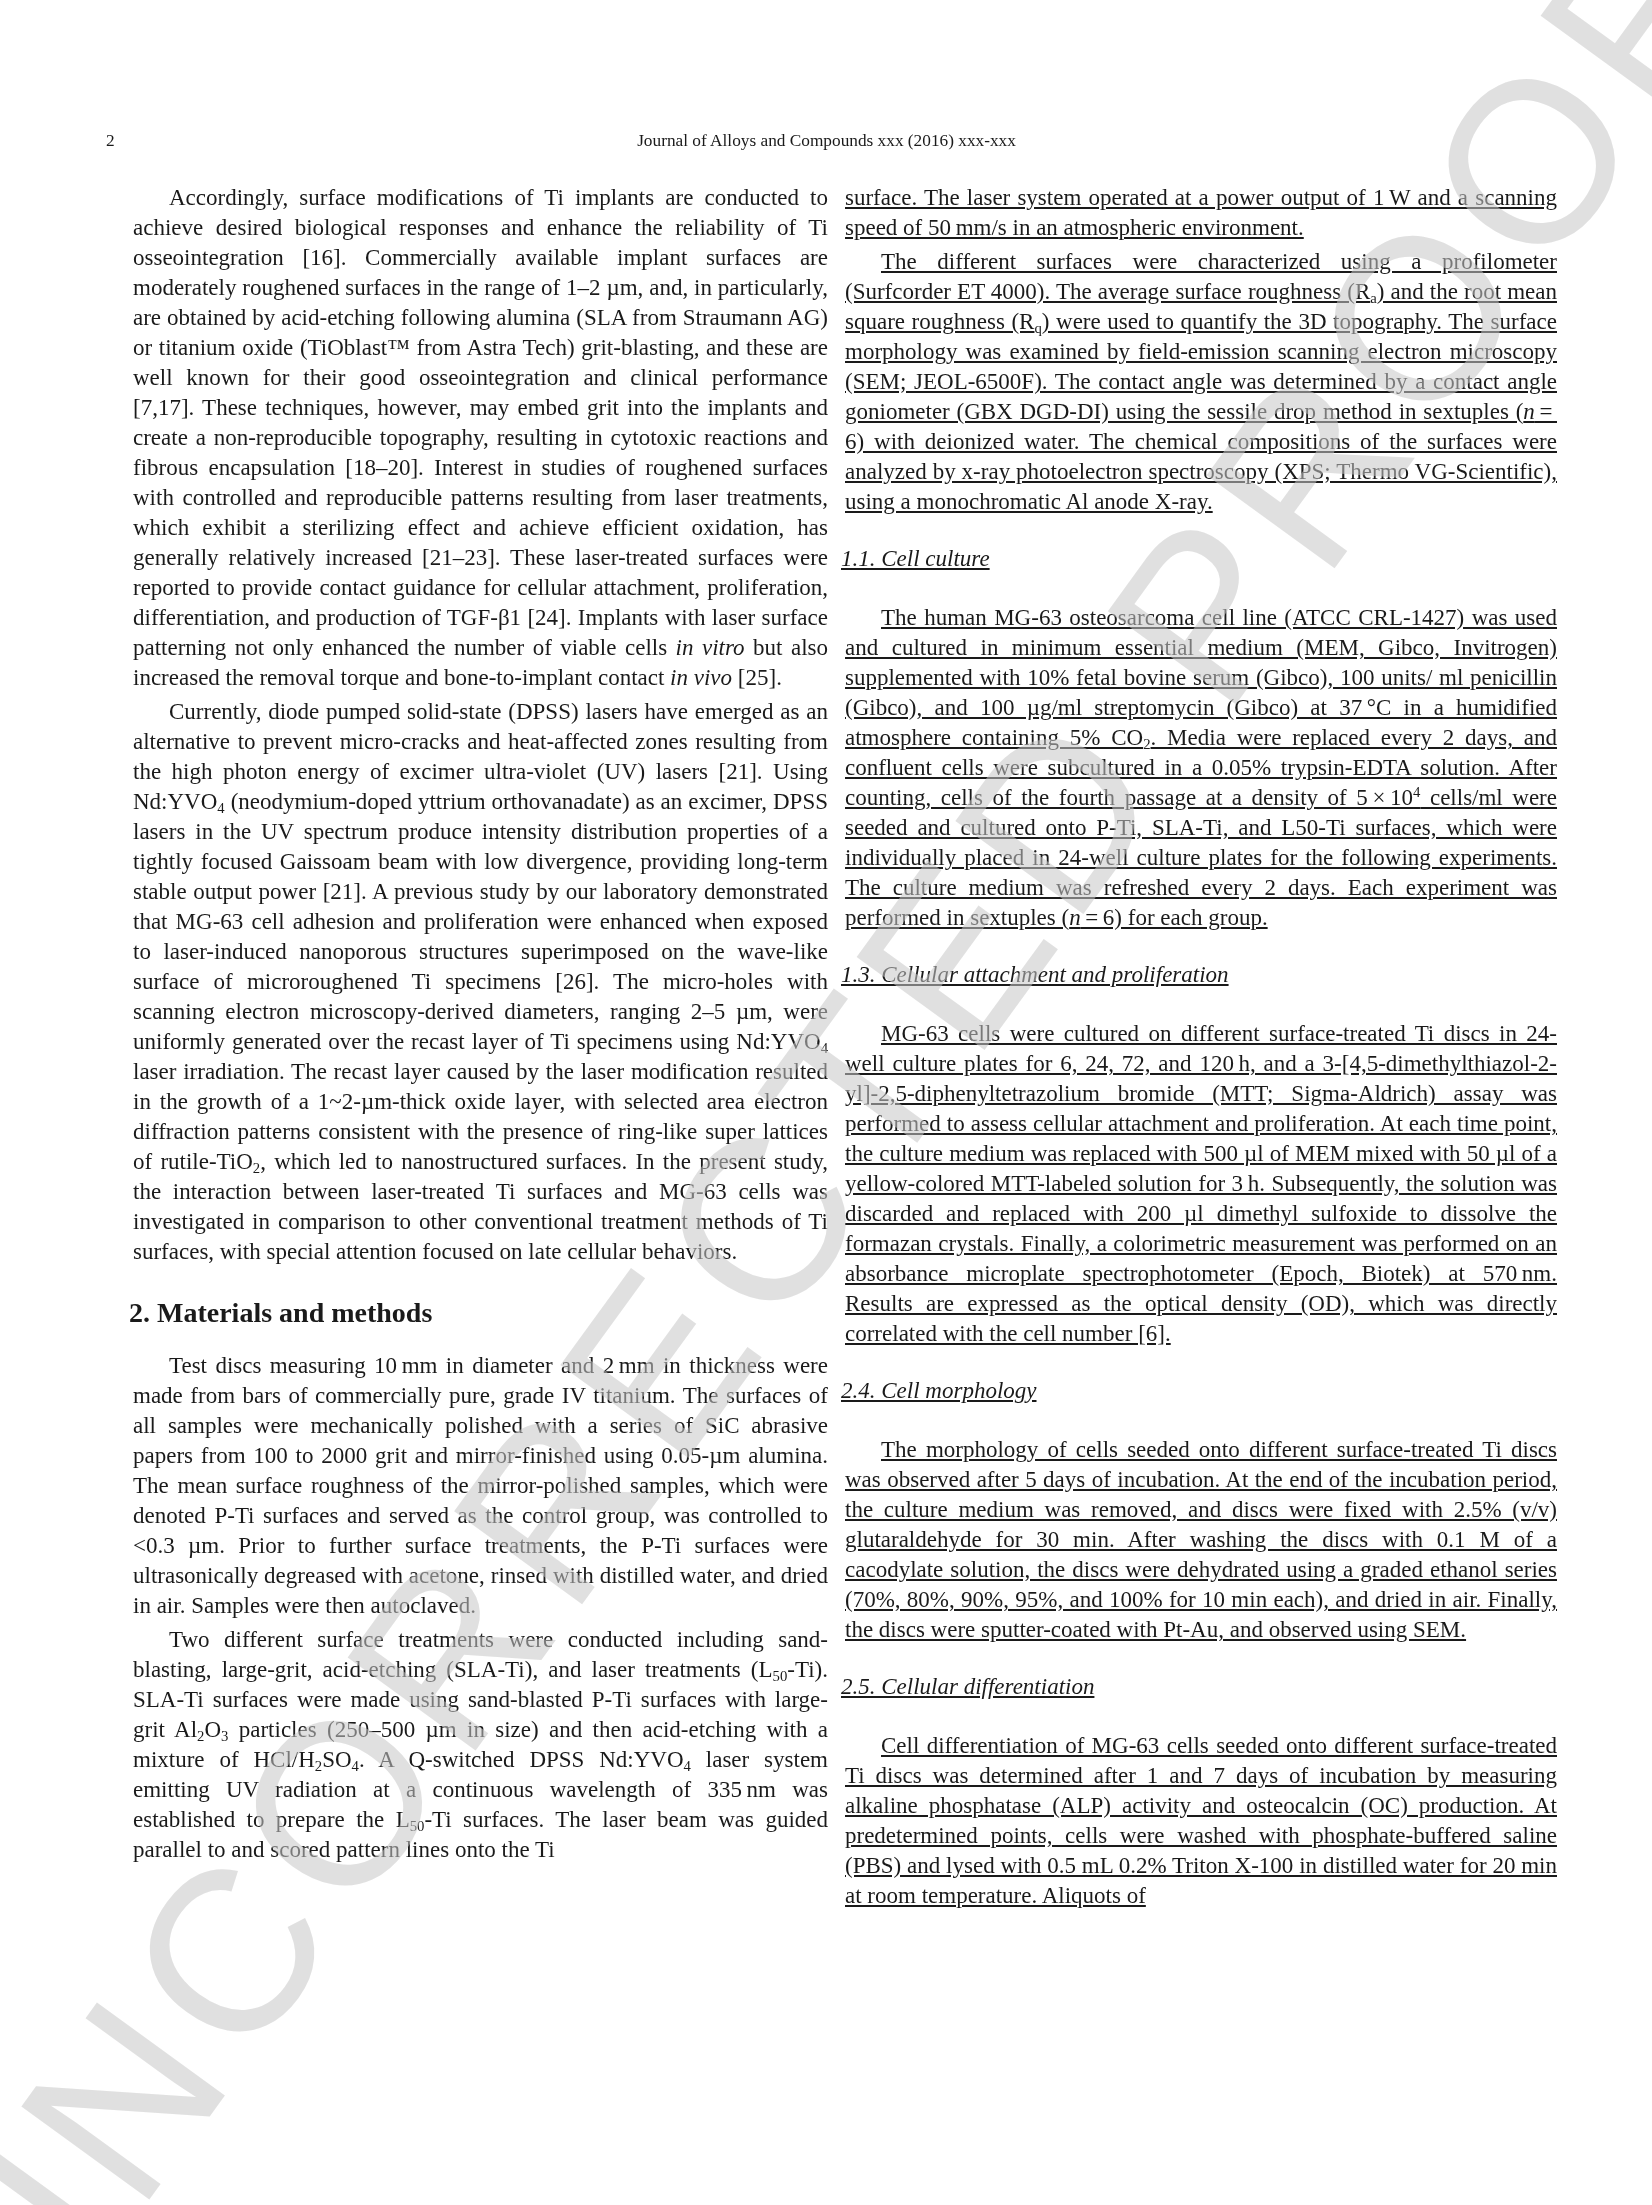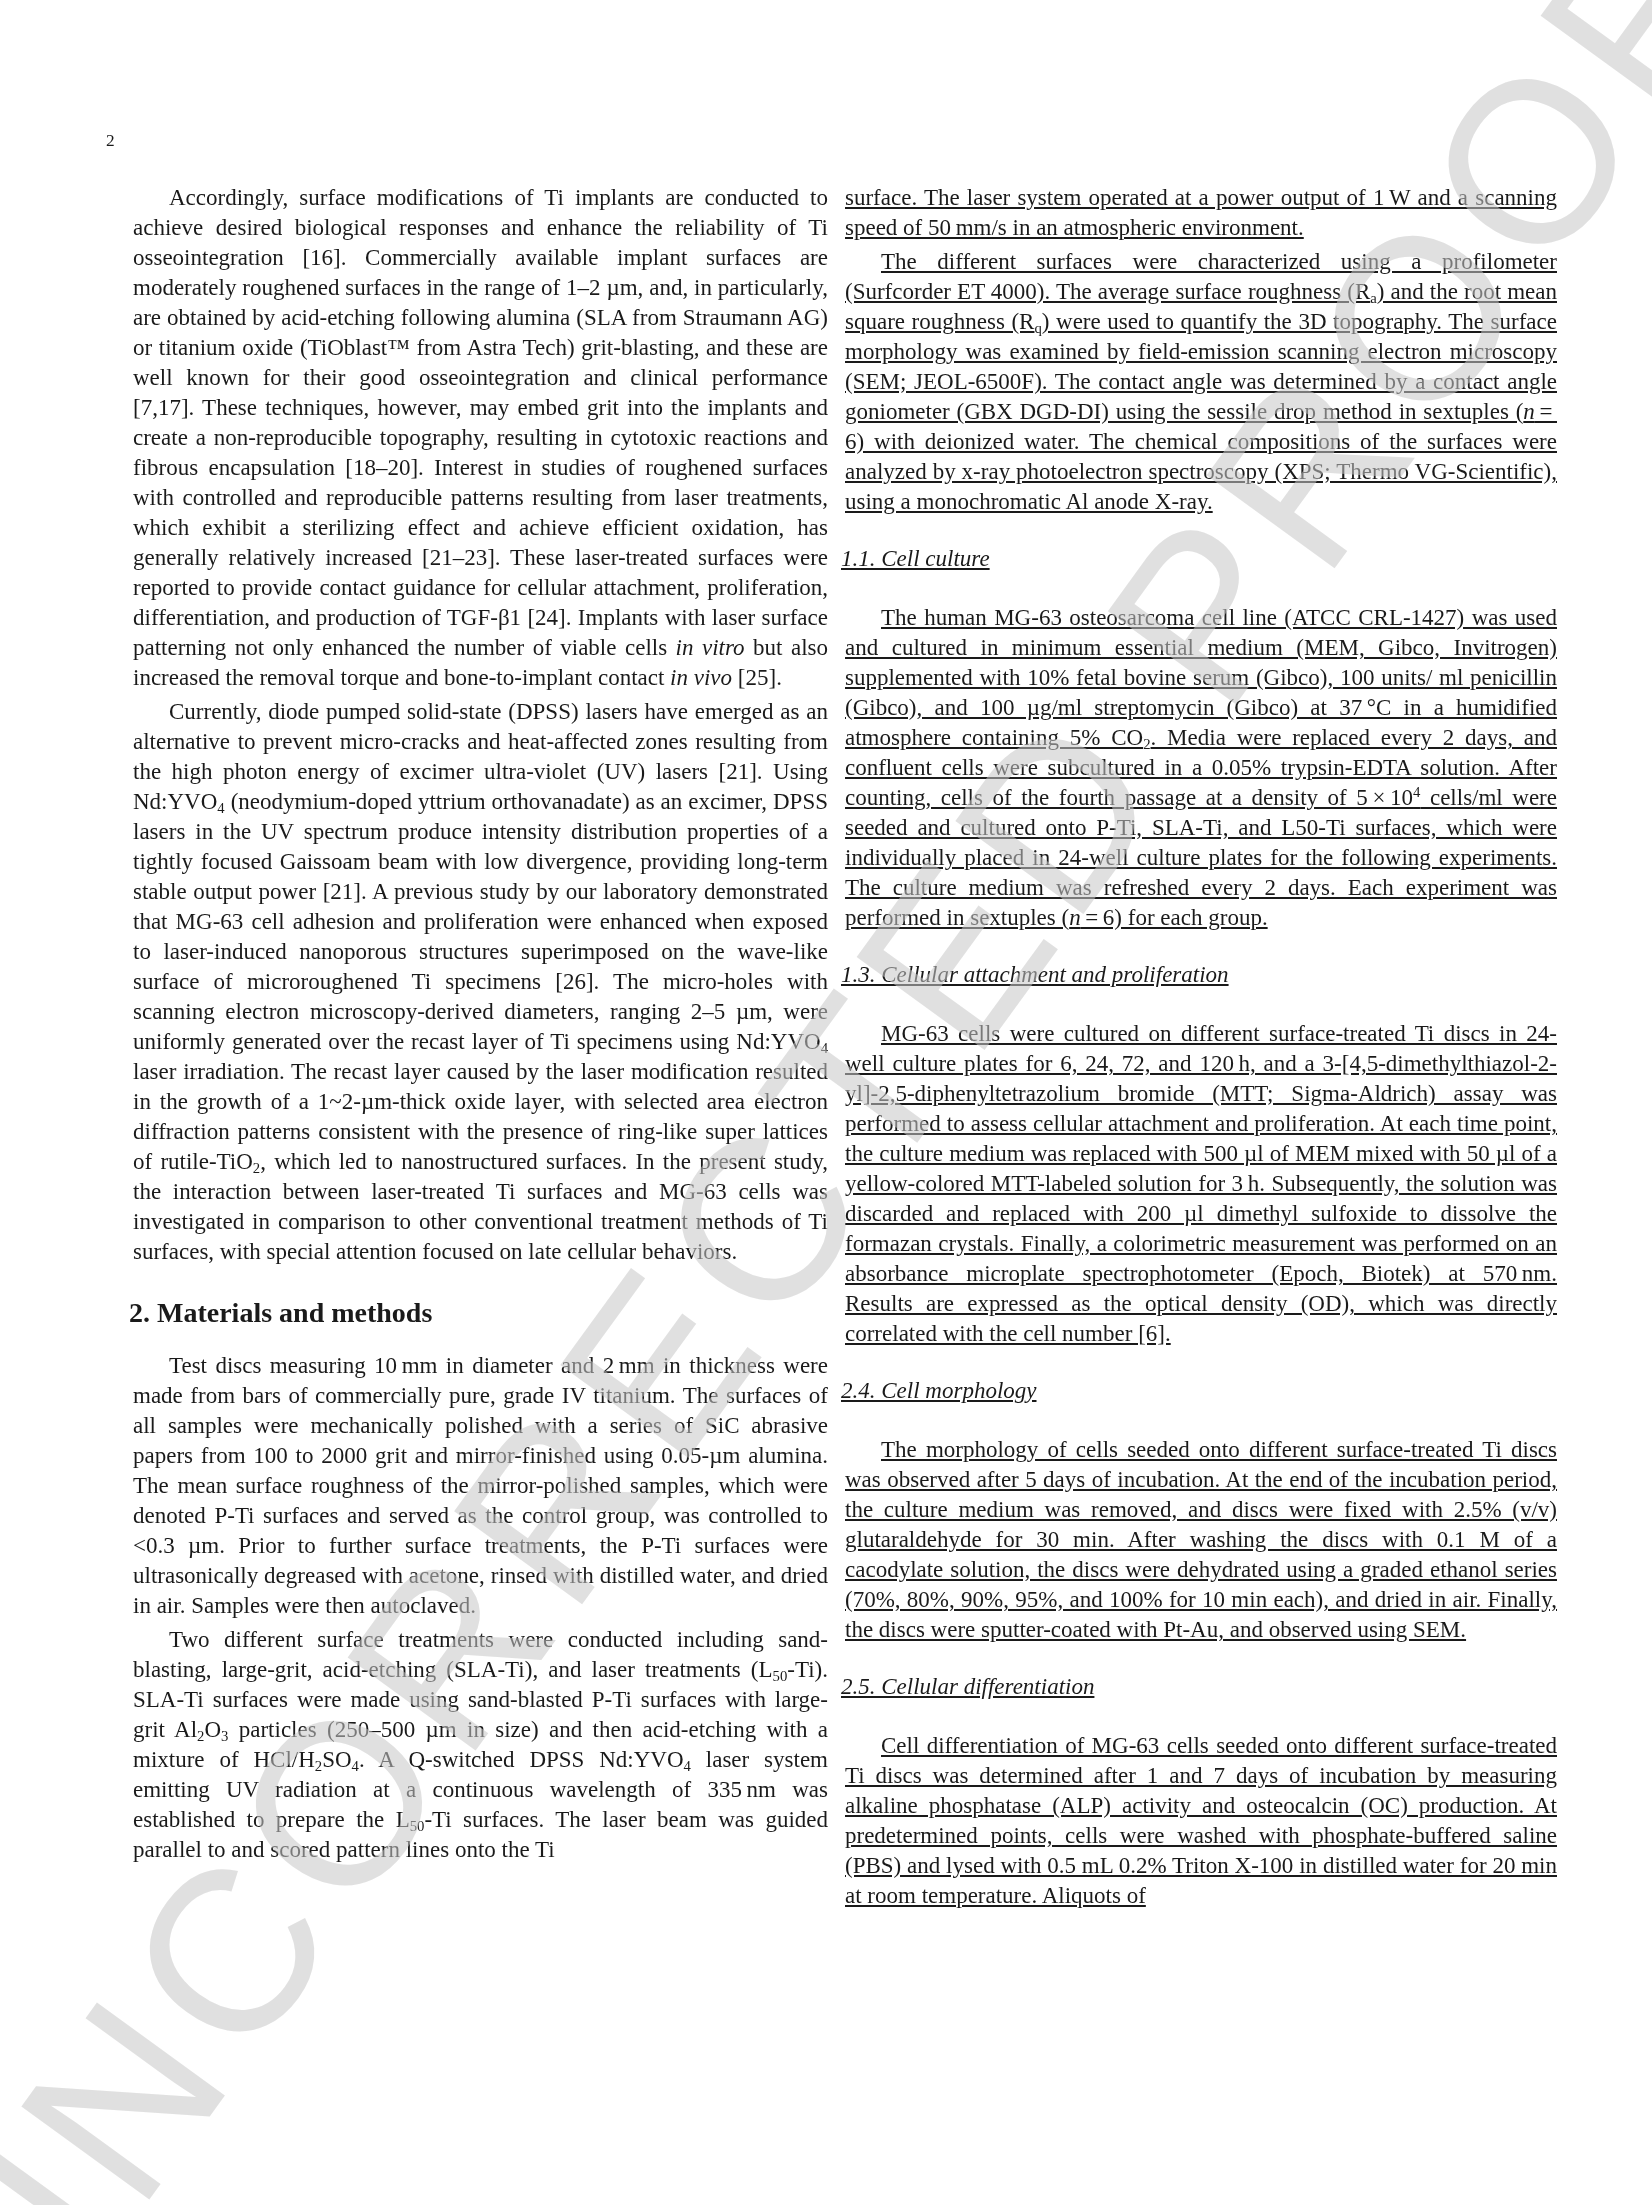--- a/index.html
+++ b/index.html
@@ -21,20 +21,21 @@
   i { font-style: italic; }
   .watermark { position: absolute; left: 0; top: 0; width: 1653px; height: 2205px; pointer-events: none; z-index: 5; overflow: hidden; }
   .watermark-text { position: absolute; left: 826px; top: 1133px; transform: translate(-50%, -50%) rotate(-54deg);
     font-family: "Liberation Sans", "DejaVu Sans", sans-serif; font-size: 230px; letter-spacing: 14.7px; color: #c8c8c8; opacity: 0.55; white-space: nowrap; }
 </style>
 </head>
 <body>
 
 <div class="page-header">
   <span class="page-number">2</span>
+  <span class="running-head">Journal of Alloys and Compounds xxx (2016) xxx-xxx</span>
 </div>
 
 <div class="column col-left">
     <p class="para indent"><span>Accordingly, surface modifications of Ti implants are conducted to achieve desired biological responses and enhance the reliability of Ti osseointegration [16]. Commercially available implant surfaces are moderately roughened surfaces in the range of 1–2 µm, and, in par­ticularly, are obtained by acid-etching following alumina (SLA from Straumann AG) or titanium oxide (TiOblast™ from Astra Tech) grit-blasting, and these are well known for their good osseointegration and clinical performance [7,17]. These techniques, however, may embed grit into the implants and create a non-reproducible topography, re­sulting in cytotoxic reactions and fibrous encapsulation [18–20]. Inter­est in studies of roughened surfaces with controlled and reproducible patterns resulting from laser treatments, which exhibit a sterilizing ef­fect and achieve efficient oxidation, has generally relatively increased [21–23]. These laser-treated surfaces were reported to provide con­tact guidance for cellular attachment, proliferation, differentiation, and production of TGF-β1 [24]. Implants with laser surface patterning not only enhanced the number of viable cells </span><i>in vitro</i><span> but also increased the removal torque and bone-to-implant contact </span><i>in vivo</i><span> [25].</span></p>
     <p class="para indent"><span>Currently, diode pumped solid-state (DPSS) lasers have emerged as an alternative to prevent micro-cracks and heat-affected zones re­sulting from the high photon energy of excimer ultra-violet (UV) lasers [21]. Using Nd:YVO</span><sub>4</sub><span> (neodymium-doped yttrium orthovana­date) as an excimer, DPSS lasers in the UV spectrum produce inten­sity distribution properties of a tightly focused Gaissoam beam with low divergence, providing long-term stable output power [21]. A pre­vious study by our laboratory demonstrated that MG-63 cell adhe­sion and proliferation were enhanced when exposed to laser-induced nanoporous structures superimposed on the wave-like surface of mi­croroughened Ti specimens [26]. The micro-holes with scanning elec­tron microscopy-derived diameters, ranging 2–5 µm, were uniformly generated over the recast layer of Ti specimens using Nd:YVO</span><sub>4</sub><span> laser irradiation. The recast layer caused by the laser modification resulted in the growth of a 1~2-µm-thick oxide layer, with selected area elec­tron diffraction patterns consistent with the presence of ring-like su­per lattices of rutile-TiO</span><sub>2</sub><span>, which led to nanostructured surfaces. In the present study, the interaction between laser-treated Ti surfaces and MG-63 cells was investigated in comparison to other conventional treatment methods of Ti surfaces, with special attention focused on late cellular behaviors.</span></p>
     <div class="section-heading">2. Materials and methods</div>
     <p class="para indent"><span>Test discs measuring 10 mm in diameter and 2 mm in thickness were made from bars of commercially pure, grade IV titanium. The surfaces of all samples were mechanically polished with a series of SiC abrasive papers from 100 to 2000 grit and mirror-finished using 0.05-µm alumina. The mean surface roughness of the mirror-polished samples, which were denoted P-Ti surfaces and served as the control group, was controlled to &lt;0.3 µm. Prior to further surface treatments, the P-Ti surfaces were ultrasonically degreased with acetone, rinsed with distilled water, and dried in air. Samples were then autoclaved.</span></p>
     <p class="para indent"><span>Two different surface treatments were conducted including sand-blasting, large-grit, acid-etching (SLA-Ti), and laser treatments (L</span><sub>50</sub><span>-Ti). SLA-Ti surfaces were made using sand-blasted P-Ti surfaces with large-grit Al</span><sub>2</sub><span>O</span><sub>3</sub><span> particles (250–500 µm in size) and then acid-etching with a mixture of HCl/H</span><sub>2</sub><span>SO</span><sub>4</sub><span>. A Q-switched DPSS Nd:YVO</span><sub>4</sub><span> laser system emitting UV radiation at a continuous wavelength of 335 nm was established to prepare the L</span><sub>50</sub><span>-Ti surfaces. The laser beam was guided parallel to and scored pattern lines onto the Ti</span></p>
   </div>
 <div class="column col-right">

